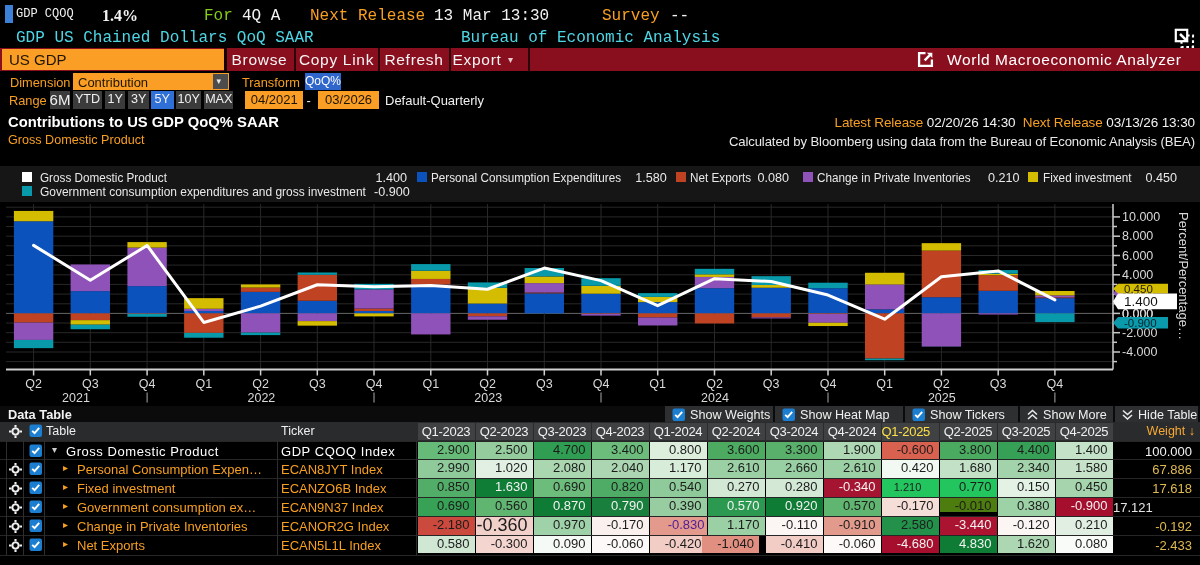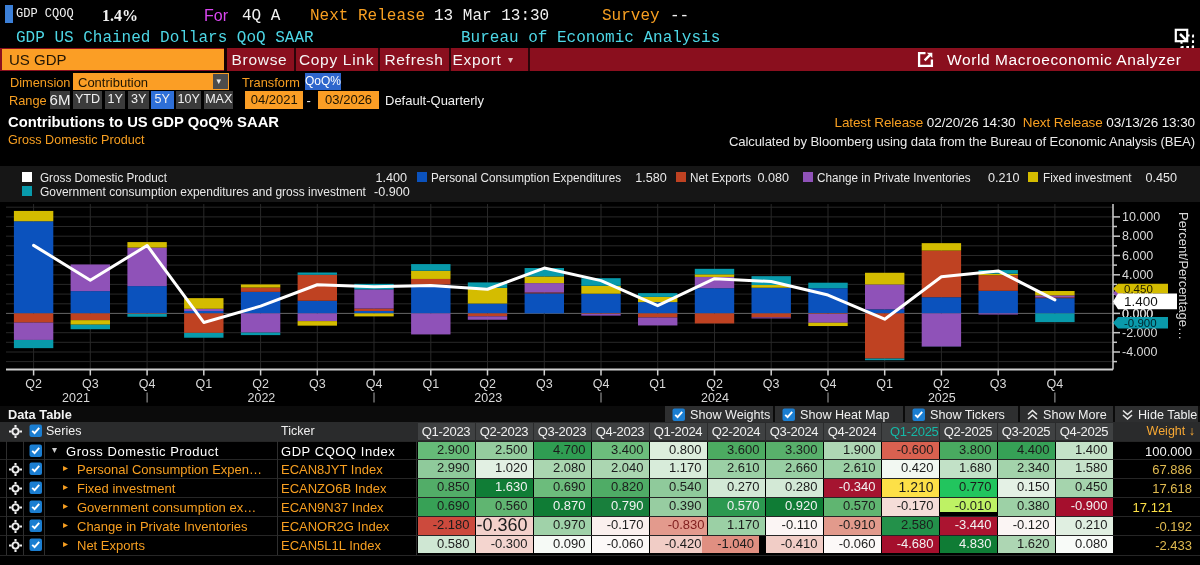--- a/index.html
+++ b/index.html
@@ -2,21 +2,21 @@
 <html><head><meta charset="utf-8">
 <style>
 *{margin:0;padding:0;box-sizing:border-box}
 html,body{width:1200px;height:565px;background:#000;overflow:hidden;font-family:'Liberation Sans',sans-serif}
 .abs{position:absolute}
 </style></head>
 <body>
 <div class="abs" style="left:4.7px;top:4.7px;width:8.6px;height:18px;background:#3c80d8"></div>
 <div class="abs" style="left:16px;top:6.5px;font-family:'Liberation Mono',monospace;font-size:12px;color:#f2f2f2;white-space:nowrap">GDP CQOQ</div>
 <div class="abs" style="left:102px;top:6.5px;font-family:Liberation Serif, serif;font-size:16px;font-weight:bold;color:#f2f2f2;white-space:nowrap">1.4%</div>
-<div class="abs" style="left:204px;top:6.5px;font-family:Liberation Sans, sans-serif;font-size:16px;color:#d946ef;white-space:nowrap">For</div>
+<div class="abs" style="left:204px;top:6.5px;font-family:Liberation Mono, monospace;font-size:16px;color:#84cc16;white-space:nowrap">For</div>
 <div class="abs" style="left:242px;top:6.5px;font-family:'Liberation Mono',monospace;font-size:16px;color:#f2f2f2;white-space:nowrap">4Q A</div>
 <div class="abs" style="left:310px;top:6.5px;font-family:'Liberation Mono',monospace;font-size:16px;color:#f79f21;white-space:nowrap">Next Release</div>
 <div class="abs" style="left:434px;top:6.5px;font-family:'Liberation Mono',monospace;font-size:16px;color:#f2f2f2;white-space:nowrap">13 Mar 13:30</div>
 <div class="abs" style="left:602px;top:6.5px;font-family:'Liberation Mono',monospace;font-size:16px;color:#f79f21;white-space:nowrap">Survey</div>
 <div class="abs" style="left:670px;top:6.5px;font-family:'Liberation Mono',monospace;font-size:16px;color:#f2f2f2;white-space:nowrap">--</div>
 <div class="abs" style="left:16px;top:28.5px;font-family:'Liberation Mono',monospace;font-size:16px;color:#4dd7e6;white-space:nowrap">GDP US Chained Dollars QoQ SAAR</div>
 <div class="abs" style="left:461px;top:28.5px;font-family:'Liberation Mono',monospace;font-size:16px;color:#4dd7e6;white-space:nowrap">Bureau of Economic Analysis</div>
 <svg class="abs" style="left:1174px;top:28px" width="21" height="21" viewBox="0 0 21 21">
     <rect x="7.5" y="7.5" width="11.5" height="11.5" fill="none" stroke="#ffffff" stroke-width="2.1" stroke-dasharray="2.7 2.7"></rect>
     <rect x="1.8" y="1.8" width="11.4" height="11.4" fill="#000000" stroke="#ffffff" stroke-width="2.2"></rect>
@@ -336,26 +336,26 @@
 <div class="abs" style="left:1138px;top:407.5px;color:#f0f0f0;font-size:12.6px">Hide Table</div>
 <div class="abs" style="left:0;top:422px;width:1200px;height:18.5px;background:#2a2b2c"></div>
 <div class="abs" style="left:417.5px;top:423px;width:57px;height:17px;background:#3f4142;color:#f0f0f0;font-size:13px;text-align:center;line-height:17px;letter-spacing:-0.3px">Q1-2023</div>
 <div class="abs" style="left:475.5px;top:423px;width:57px;height:17px;background:#3f4142;color:#f0f0f0;font-size:13px;text-align:center;line-height:17px;letter-spacing:-0.3px">Q2-2023</div>
 <div class="abs" style="left:533.5px;top:423px;width:57px;height:17px;background:#3f4142;color:#f0f0f0;font-size:13px;text-align:center;line-height:17px;letter-spacing:-0.3px">Q3-2023</div>
 <div class="abs" style="left:591.5px;top:423px;width:57px;height:17px;background:#3f4142;color:#f0f0f0;font-size:13px;text-align:center;line-height:17px;letter-spacing:-0.3px">Q4-2023</div>
 <div class="abs" style="left:649.5px;top:423px;width:57px;height:17px;background:#3f4142;color:#f0f0f0;font-size:13px;text-align:center;line-height:17px;letter-spacing:-0.3px">Q1-2024</div>
 <div class="abs" style="left:707.5px;top:423px;width:57px;height:17px;background:#3f4142;color:#f0f0f0;font-size:13px;text-align:center;line-height:17px;letter-spacing:-0.3px">Q2-2024</div>
 <div class="abs" style="left:765.5px;top:423px;width:57px;height:17px;background:#3f4142;color:#f0f0f0;font-size:13px;text-align:center;line-height:17px;letter-spacing:-0.3px">Q3-2024</div>
 <div class="abs" style="left:823.5px;top:423px;width:57px;height:17px;background:#3f4142;color:#f0f0f0;font-size:13px;text-align:center;line-height:17px;letter-spacing:-0.3px">Q4-2024</div>
-<div class="abs" style="left:881.5px;top:423px;width:57px;height:31px;background:#3f4142;color:#14b8a6;font-size:13px;text-align:right;line-height:17px;letter-spacing:-0.3px">Q1-2025</div>
+<div class="abs" style="left:881.5px;top:423px;width:57px;height:31px;background:#3f4142;color:#fde047;font-size:13px;text-align:left;line-height:17px;letter-spacing:-0.3px">Q1-2025</div>
 <div class="abs" style="left:939.5px;top:423px;width:57px;height:17px;background:#3f4142;color:#f0f0f0;font-size:13px;text-align:center;line-height:17px;letter-spacing:-0.3px">Q2-2025</div>
 <div class="abs" style="left:997.5px;top:423px;width:57px;height:17px;background:#3f4142;color:#f0f0f0;font-size:13px;text-align:center;line-height:17px;letter-spacing:-0.3px">Q3-2025</div>
 <div class="abs" style="left:1055.5px;top:423px;width:57px;height:17px;background:#3f4142;color:#f0f0f0;font-size:13px;text-align:center;line-height:17px;letter-spacing:-0.3px">Q4-2025</div>
 <div class="abs" style="left:0;top:423px;width:417px;height:17px;color:#f0f0f0;font-size:12.5px;line-height:17px">
-    <span style="position:absolute;left:46px">Series</span>
+    <span style="position:absolute;left:46px">Table</span>
     <span style="position:absolute;left:281px">Ticker</span>
   </div>
 <div class="abs" style="left:1113px;top:423px;width:82px;height:17px;color:#f7a833;font-size:12.5px;line-height:17px;text-align:right">Weight <span style="font-size:12.5px">↓</span></div>
 <svg class="abs" style="left:9px;top:425px" width="13" height="13" viewBox="0 0 13 13">
     <circle cx="6.5" cy="6.5" r="3.1" fill="none" stroke="#f0f0f0" stroke-width="1.9"></circle>
     <path d="M6.5 0 V2.6 M6.5 10.4 V13 M0 6.5 H2.6 M10.4 6.5 H13" stroke="#f0f0f0" stroke-width="2.1"></path>
   </svg>
 <svg class="abs" style="left:29px;top:424px" width="13" height="13" viewBox="0 0 13 13">
     <rect x="0.5" y="0.5" width="12.5" height="12.5" rx="2" fill="#1b7ed1"></rect>
     <path d="M3.2 6.8 L5.6 9.2 L10.2 3.8" stroke="#ffffff" stroke-width="1.9" fill="none"></path>
@@ -419,21 +419,21 @@
 <div class="abs" style="left:77px;top:481.4px;color:#f79f21;font-size:13px;white-space:nowrap">Fixed investment</div>
 <div class="abs" style="left:281px;top:481.4px;color:#f79f21;font-size:13px;white-space:nowrap">ECANZO6B Index</div>
 <div class="abs" style="left:417.5px;top:479.4px;width:57px;height:17.3px;background:#52ad68;color:#1c1c1c;font-size:13px;text-align:right;line-height:16.9px;padding-right:5px">0.850</div>
 <div class="abs" style="left:475.5px;top:479.4px;width:57px;height:17.3px;background:#107d36;color:#f2f2f2;font-size:13px;text-align:right;line-height:16.9px;padding-right:5px">1.630</div>
 <div class="abs" style="left:533.5px;top:479.4px;width:57px;height:17.3px;background:#6cbc7c;color:#1c1c1c;font-size:13px;text-align:right;line-height:16.9px;padding-right:5px">0.690</div>
 <div class="abs" style="left:591.5px;top:479.4px;width:57px;height:17.3px;background:#4fac66;color:#1c1c1c;font-size:13px;text-align:right;line-height:16.9px;padding-right:5px">0.820</div>
 <div class="abs" style="left:649.5px;top:479.4px;width:57px;height:17.3px;background:#8fca9b;color:#1c1c1c;font-size:13px;text-align:right;line-height:16.9px;padding-right:5px">0.540</div>
 <div class="abs" style="left:707.5px;top:479.4px;width:57px;height:17.3px;background:#d3e9d6;color:#1c1c1c;font-size:13px;text-align:right;line-height:16.9px;padding-right:5px">0.270</div>
 <div class="abs" style="left:765.5px;top:479.4px;width:57px;height:17.3px;background:#d3e9d6;color:#1c1c1c;font-size:13px;text-align:right;line-height:16.9px;padding-right:5px">0.280</div>
 <div class="abs" style="left:823.5px;top:479.4px;width:57px;height:17.3px;background:#a51430;color:#f2f2f2;font-size:13px;text-align:right;line-height:16.9px;padding-right:5px">-0.340</div>
-<div class="abs" style="left:881.5px;top:479.4px;width:57px;height:17.3px;background:#fde047;color:#1c1c1c;font-size:14px;text-align:right;line-height:16.9px;padding-right:5px">1.210</div>
+<div class="abs" style="left:881.5px;top:479.4px;width:57px;height:17.3px;background:#22c55e;color:#1c1c1c;font-size:11px;text-align:center;line-height:16.9px;padding-right:5px">1.210</div>
 <div class="abs" style="left:939.5px;top:479.4px;width:57px;height:17.3px;background:#22c55e;color:#1c1c1c;font-size:13px;text-align:right;line-height:16.9px;padding-right:5px">0.770</div>
 <div class="abs" style="left:997.5px;top:479.4px;width:57px;height:17.3px;background:#e4f1e5;color:#1c1c1c;font-size:13px;text-align:right;line-height:16.9px;padding-right:5px">0.150</div>
 <div class="abs" style="left:1055.5px;top:479.4px;width:57px;height:17.3px;background:#a5d4ad;color:#1c1c1c;font-size:13px;text-align:right;line-height:16.9px;padding-right:5px">0.450</div>
 <div class="abs" style="left:1113px;top:481.4px;width:79px;color:#e0ba50;font-size:13px;text-align:right">17.618</div>
 <div class="abs" style="left:0;top:497.4px;width:1200px;height:1px;background:#262626"></div>
 <svg class="abs" style="left:9px;top:500.85px" width="13" height="13" viewBox="0 0 13 13">
     <circle cx="6.5" cy="6.5" r="3.1" fill="none" stroke="#f0f0f0" stroke-width="1.9"></circle>
     <path d="M6.5 0 V2.6 M6.5 10.4 V13 M0 6.5 H2.6 M10.4 6.5 H13" stroke="#f0f0f0" stroke-width="2.1"></path>
   </svg>
 <svg class="abs" style="left:29px;top:500.35px" width="13" height="13" viewBox="0 0 13 13">
@@ -445,41 +445,41 @@
 <div class="abs" style="left:281px;top:500.4px;color:#f79f21;font-size:13px;white-space:nowrap">ECAN9N37 Index</div>
 <div class="abs" style="left:417.5px;top:498.4px;width:57px;height:17.3px;background:#37a156;color:#1c1c1c;font-size:13px;text-align:right;line-height:16.9px;padding-right:5px">0.690</div>
 <div class="abs" style="left:475.5px;top:498.4px;width:57px;height:17.3px;background:#60b571;color:#1c1c1c;font-size:13px;text-align:right;line-height:16.9px;padding-right:5px">0.560</div>
 <div class="abs" style="left:533.5px;top:498.4px;width:57px;height:17.3px;background:#0f7c35;color:#f2f2f2;font-size:13px;text-align:right;line-height:16.9px;padding-right:5px">0.870</div>
 <div class="abs" style="left:591.5px;top:498.4px;width:57px;height:17.3px;background:#187f3c;color:#f2f2f2;font-size:13px;text-align:right;line-height:16.9px;padding-right:5px">0.790</div>
 <div class="abs" style="left:649.5px;top:498.4px;width:57px;height:17.3px;background:#97cda1;color:#1c1c1c;font-size:13px;text-align:right;line-height:16.9px;padding-right:5px">0.390</div>
 <div class="abs" style="left:707.5px;top:498.4px;width:57px;height:17.3px;background:#2c9950;color:#f2f2f2;font-size:13px;text-align:right;line-height:16.9px;padding-right:5px">0.570</div>
 <div class="abs" style="left:765.5px;top:498.4px;width:57px;height:17.3px;background:#0f7c35;color:#f2f2f2;font-size:13px;text-align:right;line-height:16.9px;padding-right:5px">0.920</div>
 <div class="abs" style="left:823.5px;top:498.4px;width:57px;height:17.3px;background:#60b571;color:#1c1c1c;font-size:13px;text-align:right;line-height:16.9px;padding-right:5px">0.570</div>
 <div class="abs" style="left:881.5px;top:498.4px;width:57px;height:17.3px;background:#f5ddd8;color:#1c1c1c;font-size:13px;text-align:right;line-height:16.9px;padding-right:5px">-0.170</div>
-<div class="abs" style="left:939.5px;top:498.4px;width:57px;height:14px;background:#bef264;color:#1c1c1c;font-size:13px;text-align:right;line-height:16.9px;padding-right:5px">-0.010</div>
+<div class="abs" style="left:939.5px;top:498.4px;width:57px;height:14px;background:#4d7c0f;color:#1c1c1c;font-size:13px;text-align:right;line-height:16.9px;padding-right:5px">-0.010</div>
 <div class="abs" style="left:997.5px;top:498.4px;width:57px;height:17.3px;background:#9dd1a6;color:#1c1c1c;font-size:13px;text-align:right;line-height:16.9px;padding-right:5px">0.380</div>
 <div class="abs" style="left:1055.5px;top:498.4px;width:57px;height:17.3px;background:#a50f2d;color:#f2f2f2;font-size:13px;text-align:right;line-height:16.9px;padding-right:5px">-0.900</div>
-<div class="abs" style="left:1113px;top:500.4px;width:79px;color:#fde047;font-size:13px;text-align:center">17.121</div>
+<div class="abs" style="left:1113px;top:500.4px;width:79px;color:#e5e5e5;font-size:13px;text-align:left">17.121</div>
 <div class="abs" style="left:0;top:516.3px;width:1200px;height:1px;background:#262626"></div>
 <svg class="abs" style="left:9px;top:519.8px" width="13" height="13" viewBox="0 0 13 13">
     <circle cx="6.5" cy="6.5" r="3.1" fill="none" stroke="#f0f0f0" stroke-width="1.9"></circle>
     <path d="M6.5 0 V2.6 M6.5 10.4 V13 M0 6.5 H2.6 M10.4 6.5 H13" stroke="#f0f0f0" stroke-width="2.1"></path>
   </svg>
 <svg class="abs" style="left:29px;top:519.3px" width="13" height="13" viewBox="0 0 13 13">
     <rect x="0.5" y="0.5" width="12.5" height="12.5" rx="2" fill="#1b7ed1"></rect>
     <path d="M3.2 6.8 L5.6 9.2 L10.2 3.8" stroke="#ffffff" stroke-width="1.9" fill="none"></path>
   </svg>
 <div class="abs" style="left:63px;top:519.3px;color:#f79f21;font-size:10px">▸</div>
 <div class="abs" style="left:77px;top:519.3px;color:#f79f21;font-size:13px;white-space:nowrap">Change in Private Inventories</div>
 <div class="abs" style="left:281px;top:519.3px;color:#f79f21;font-size:13px;white-space:nowrap">ECANOR2G Index</div>
 <div class="abs" style="left:417.5px;top:517.3px;width:57px;height:17.3px;background:#cc4a3d;color:#1c1c1c;font-size:13px;text-align:right;line-height:16.9px;padding-right:5px">-2.180</div>
 <div class="abs" style="left:475.5px;top:517.3px;width:57px;height:17.3px;background:#f2d0ca;color:#1c1c1c;font-size:18px;text-align:right;line-height:16.9px;padding-right:5px">-0.360</div>
 <div class="abs" style="left:533.5px;top:517.3px;width:57px;height:17.3px;background:#a0d2a9;color:#1c1c1c;font-size:13px;text-align:right;line-height:16.9px;padding-right:5px">0.970</div>
 <div class="abs" style="left:591.5px;top:517.3px;width:57px;height:17.3px;background:#faf0ee;color:#1c1c1c;font-size:13px;text-align:right;line-height:16.9px;padding-right:5px">-0.170</div>
-<div class="abs" style="left:649.5px;top:517.3px;width:57px;height:17.3px;background:#e39a8d;color:#7f1d1d;font-size:13px;text-align:right;line-height:16.9px;padding-right:2px">-0.830</div>
+<div class="abs" style="left:649.5px;top:517.3px;width:57px;height:17.3px;background:#e39a8d;color:#4c1d95;font-size:13px;text-align:right;line-height:16.9px;padding-right:2px">-0.830</div>
 <div class="abs" style="left:707.5px;top:517.3px;width:57px;height:17.3px;background:#9bd0a5;color:#1c1c1c;font-size:13px;text-align:right;line-height:16.9px;padding-right:5px">1.170</div>
 <div class="abs" style="left:765.5px;top:517.3px;width:57px;height:17.3px;background:#fbf5f4;color:#1c1c1c;font-size:13px;text-align:right;line-height:16.9px;padding-right:5px">-0.110</div>
 <div class="abs" style="left:823.5px;top:517.3px;width:57px;height:17.3px;background:#e29a8c;color:#1c1c1c;font-size:13px;text-align:right;line-height:16.9px;padding-right:5px">-0.910</div>
 <div class="abs" style="left:881.5px;top:517.3px;width:57px;height:17.3px;background:#23914a;color:#1c1c1c;font-size:13px;text-align:right;line-height:16.9px;padding-right:5px">2.580</div>
 <div class="abs" style="left:939.5px;top:517.3px;width:57px;height:17.3px;background:#ab1430;color:#f2f2f2;font-size:13px;text-align:right;line-height:16.9px;padding-right:5px">-3.440</div>
 <div class="abs" style="left:997.5px;top:517.3px;width:57px;height:17.3px;background:#fbf5f4;color:#1c1c1c;font-size:13px;text-align:right;line-height:16.9px;padding-right:5px">-0.120</div>
 <div class="abs" style="left:1055.5px;top:517.3px;width:57px;height:17.3px;background:#e0efe1;color:#1c1c1c;font-size:13px;text-align:right;line-height:16.9px;padding-right:5px">0.210</div>
 <div class="abs" style="left:1113px;top:519.3px;width:79px;color:#e0ba50;font-size:13px;text-align:right">-0.192</div>
 <div class="abs" style="left:0;top:535.2px;width:1200px;height:1px;background:#262626"></div>
 <svg class="abs" style="left:9px;top:538.75px" width="13" height="13" viewBox="0 0 13 13">

